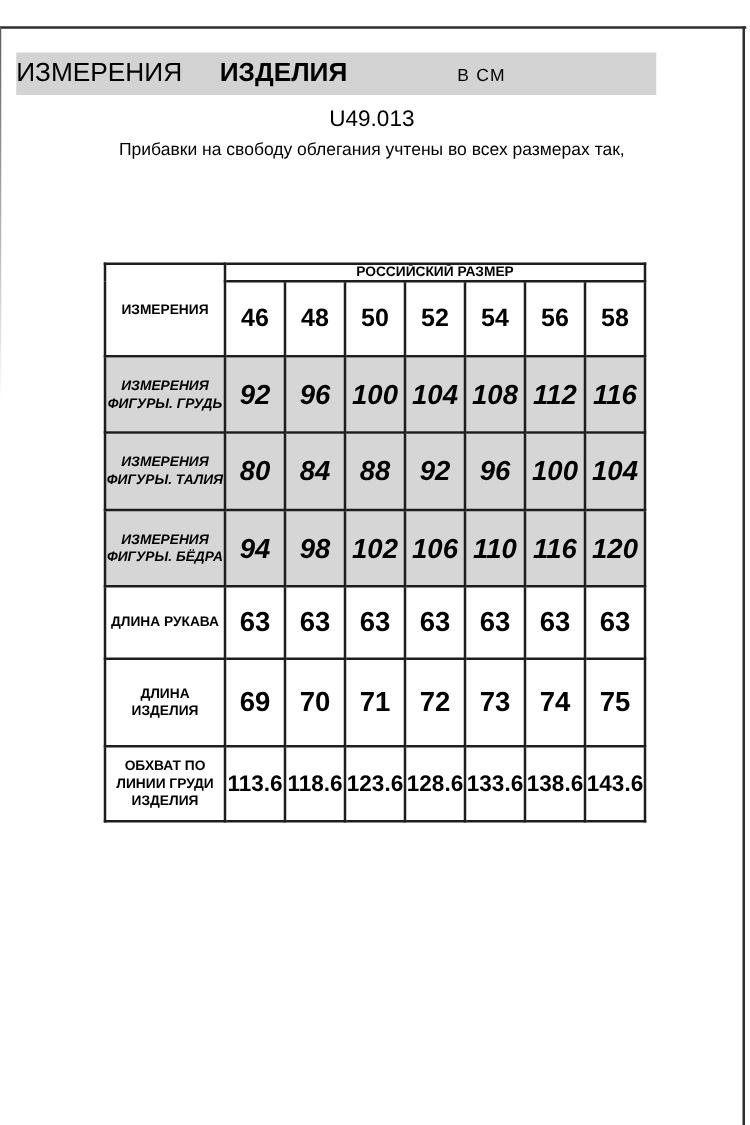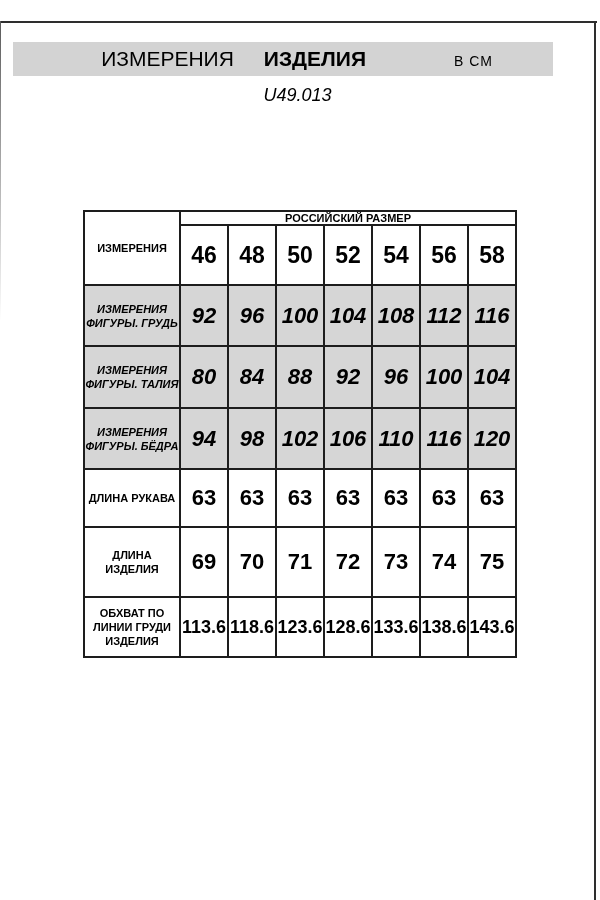--- a/index.html
+++ b/index.html
@@ -10,43 +10,43 @@
     -webkit-font-smoothing:antialiased;
   }
   
   .frame-top{position:absolute;left:0;top:21px;width:597px;height:2px;background:#2e2e2e;}
   .frame-right{position:absolute;left:594px;top:21px;width:2px;height:879px;background:#2e2e2e;}
   .frame-left{position:absolute;left:0;top:21px;width:1px;height:300px;
     background:linear-gradient(#5a5a5a,rgba(90,90,90,0));}
   
   .title-bar{
     position:absolute;left:13px;top:42px;width:512px;height:34px;
-    background:#d3d3d3;text-align:center;line-height:34px;white-space:nowrap;padding-left:28px;
+    background:#d3d3d3;text-align:left;line-height:34px;white-space:nowrap;
   }
   .title-bar .t1{font-size:21px;}
   .title-bar .t2{font-size:21px;font-weight:bold;margin-left:30px;}
   .title-bar .t3{font-size:14px;margin-left:88px;letter-spacing:1px;}
   
-  .code{position:absolute;left:0;top:85px;width:595px;text-align:center;font-size:18px;font-style:italic;}
+  .code{position:absolute;left:0;top:85px;width:595px;text-align:center;font-size:18px;}
   .desc{position:absolute;left:0;top:110px;width:595px;text-align:center;font-size:14px;line-height:18px;}
   .desc span{display:block;}
   
   table.size-table{
     position:absolute;left:83px;top:210px;border-collapse:collapse;table-layout:fixed;
   }
   .size-table td,.size-table th{
     border:2px solid #1d1d1d;text-align:center;vertical-align:middle;
     padding:0;font-weight:bold;overflow:hidden;
   }
   col.c-label{width:96px;}
   col.c-size{width:48px;}
   tr.hr1 td{height:12px;font-size:11px;}
   tr.hr2 td{height:58px;}
   .row-header{font-size:11px;}
-  .size-head{font-size:23px;font-weight:bold;}
+  .size-head{font-size:20px;font-weight:bold;}
   .lbl{font-size:11px;line-height:14px;}
   .val{font-size:22px;}
   tr.r1 td{height:59px;}
   tr.r2 td{height:60px;}
   tr.r3 td{height:59px;}
   tr.r4 td{height:56px;}
   tr.r5 td{height:68px;}
   tr.r6 td{height:58px;}
   tr.shaded td{background:#d6d6d6;}
   tr.ital td{font-style:italic;}
@@ -57,20 +57,21 @@
 
 <div class="frame-top"></div>
 <div class="frame-right"></div>
 <div class="frame-left"></div>
 
 <div class="title-bar"><span class="t1">ИЗМЕРЕНИЯ</span><span class="t2">ИЗДЕЛИЯ</span><span class="t3">В СМ</span></div>
 
 <div class="code">U49.013</div>
 
 <div class="desc">
+  <span>Прибавки на свободу облегания учтены во всех размерах так,</span>
 </div>
 
 <table class="size-table">
   <colgroup>
     <col class="c-label">
     <col class="c-size">
       <col class="c-size">
       <col class="c-size">
       <col class="c-size">
     <col class="c-size">

